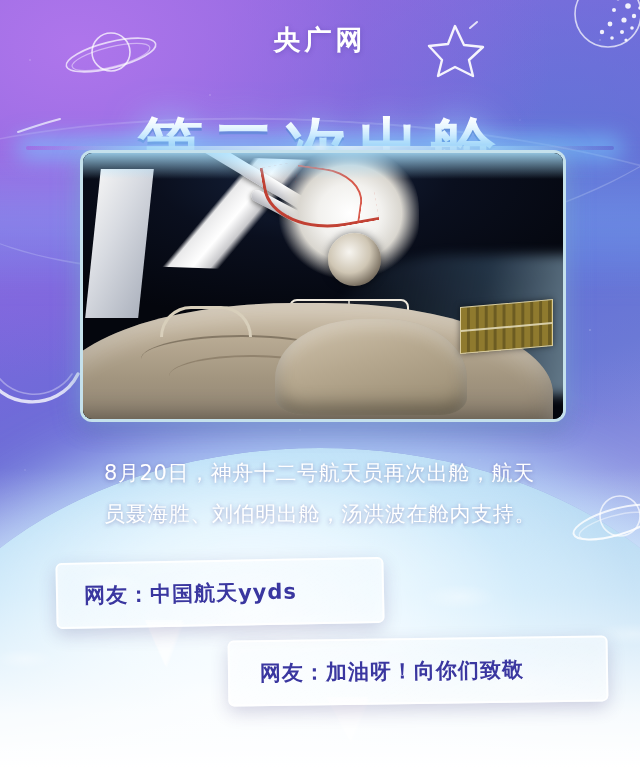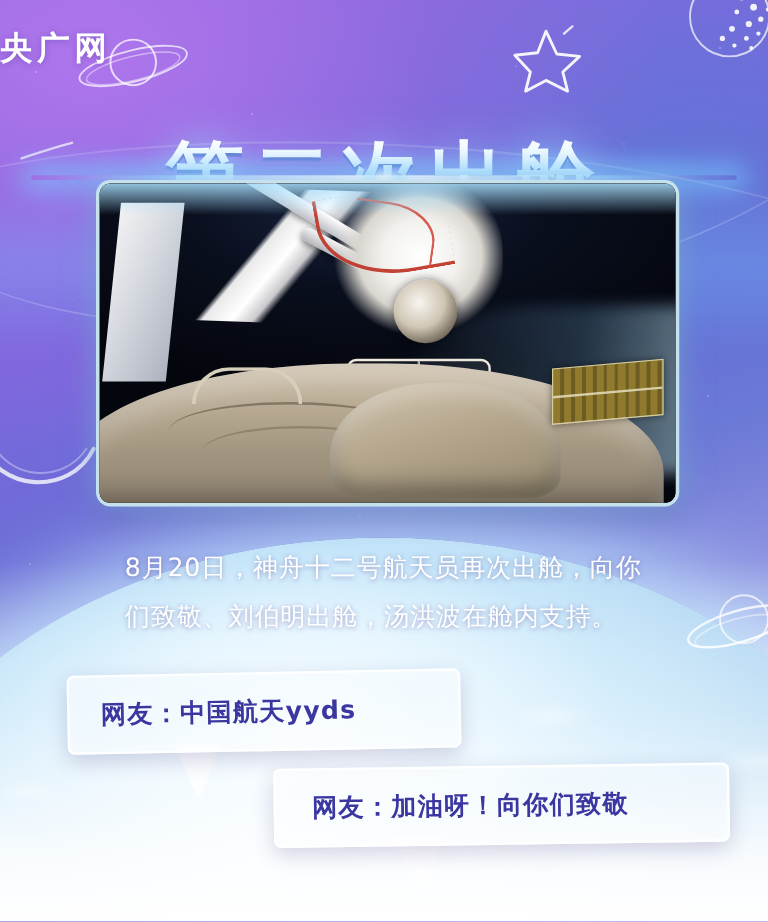--- a/index.html
+++ b/index.html
@@ -81,21 +81,21 @@
   
   .doodle{position:absolute;pointer-events:none;}
   .planet-tl{left:56px;top:22px;width:110px;height:64px;}
   .star-tr{left:424px;top:20px;width:62px;height:58px;}
   .moon-dots{left:556px;top:-20px;width:104px;height:92px;}
   .crescent-l{left:-20px;top:352px;width:104px;height:70px;}
   .planet-r{left:562px;top:486px;width:96px;height:74px;}
   .comet-l{left:16px;top:116px;width:46px;height:20px;}
 
   
-  .logo{position:absolute;left:0;right:0;top:22px;
+  .logo{position:absolute;left:0;right:0;top:22px;text-align:center;
     font-size:27px;font-weight:700;letter-spacing:4px;color:#ffffff;
     font-family:"Liberation Sans","DejaVu Sans",sans-serif;
     text-shadow:0 1px 5px rgba(80,60,160,.45);}
 
   .main-title{position:absolute;left:0;right:0;top:72px;text-align:center;
     font-size:66px;font-weight:800;letter-spacing:7px;line-height:1;
     font-family:"DejaVu Sans","Liberation Sans",sans-serif;
     background:linear-gradient(180deg,#ffffff 0%,#f2fbff 32%,#cdeffb 58%,#a9e2f8 78%,#cfeffc 100%);
     -webkit-background-clip:text;background-clip:text;color:transparent;
     -webkit-text-fill-color:transparent;
@@ -271,21 +271,21 @@
       <div class="module"></div>
       <div class="module-seam"></div>
       <div class="module-seam2"></div>
       <div class="handrail"></div>
       <div class="bag"></div>
       <div class="solar"></div>
       <div class="photo-shine"></div>
     </div>
   </div>
 
-  <p class="body-copy">8月20日，神舟十二号航天员再次出舱，向你们致敬、刘伯明出舱，汤洪波在舱内支持。</p>
+  <p class="body-copy">8月20日，神舟十二号航天员再次出舱，航天员聂海胜、刘伯明出舱，汤洪波在舱内支持。</p>
 
   <div class="tail tail-1"></div>
   <div class="bubble bubble-1">
     <span class="bubble-text">网友：中国航天yyds</span>
   </div>
 
   <div class="tail tail-2"></div>
   <div class="bubble bubble-2">
     <span class="bubble-text">网友：加油呀！向你们致敬</span>
   </div>

